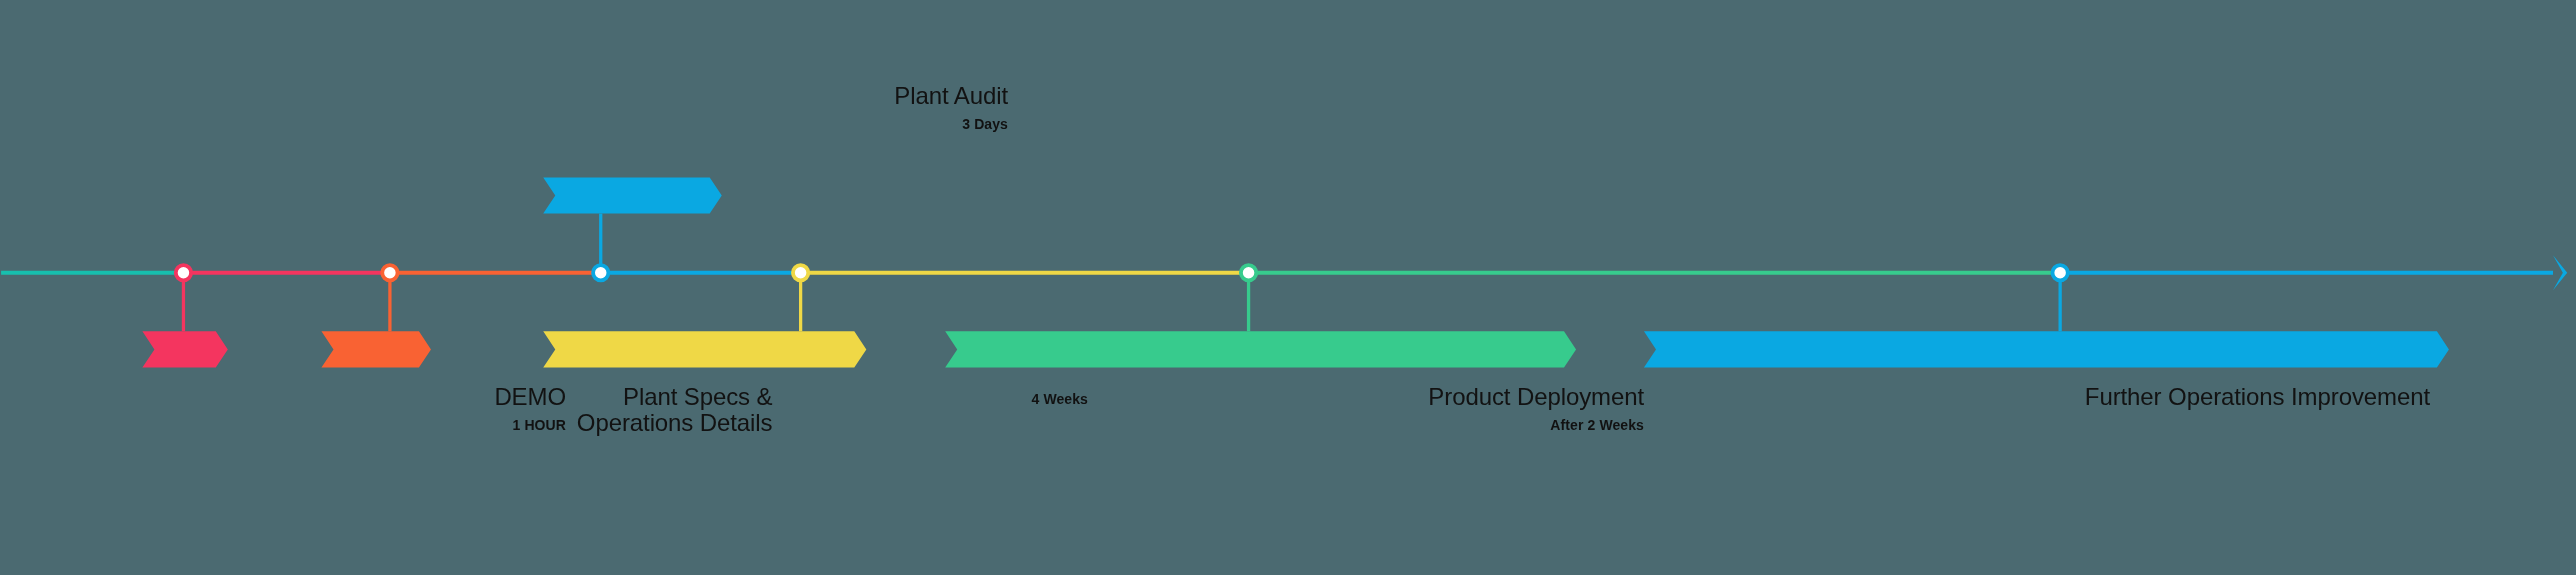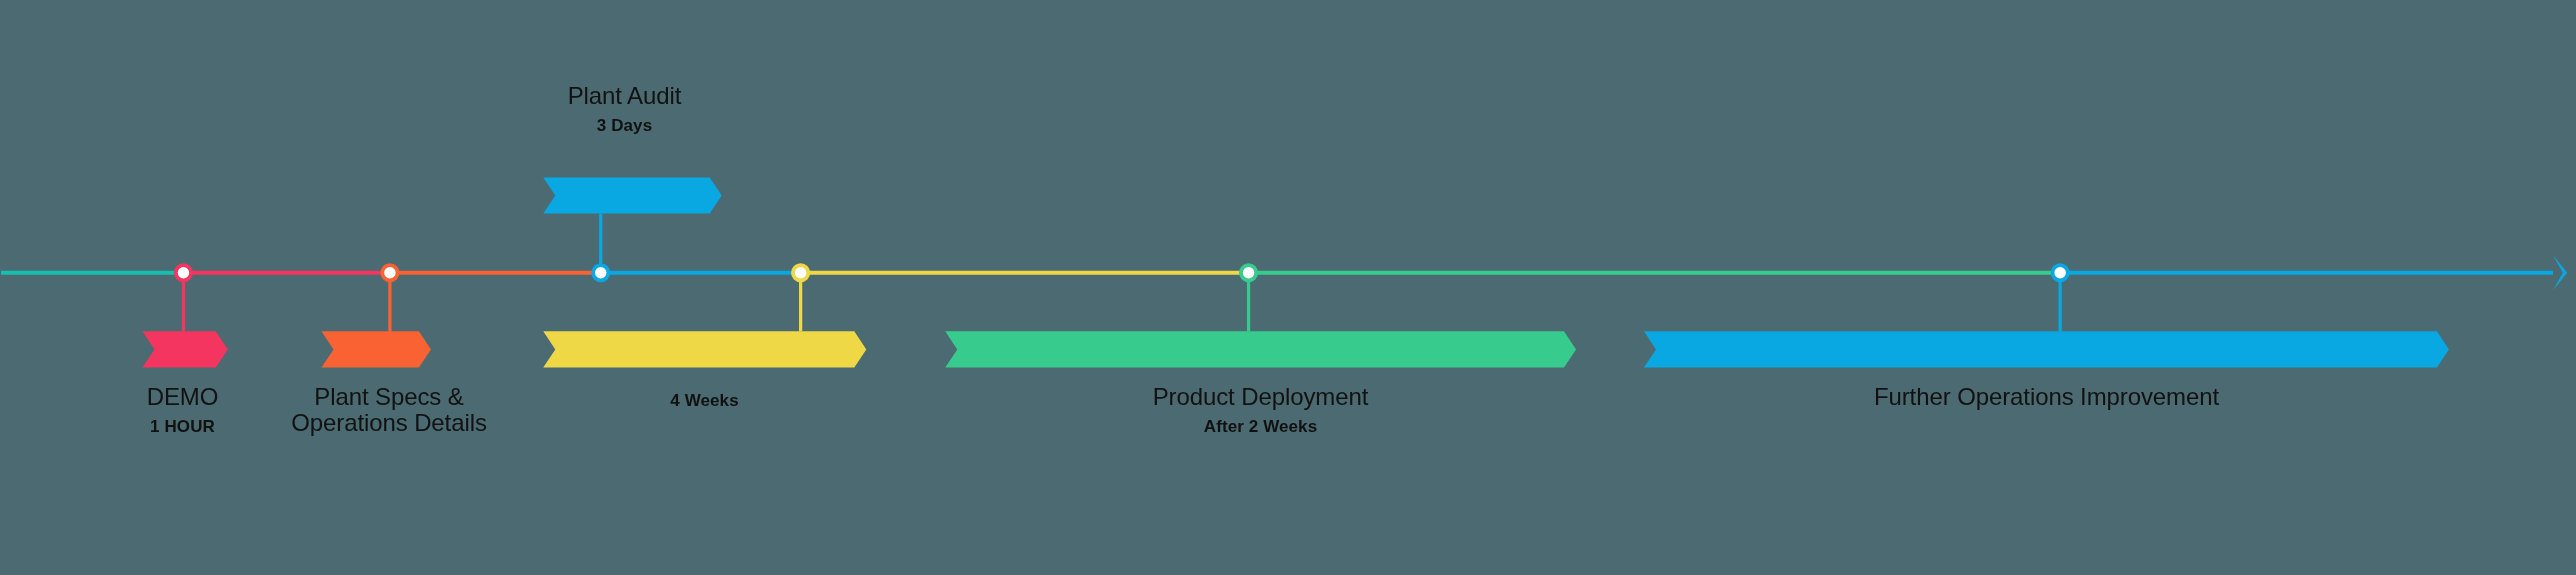--- a/index.html
+++ b/index.html
@@ -23,34 +23,34 @@
   #timeline-svg {
     position: absolute;
     left: 0;
     top: 0;
     width: 2576px;
     height: 575px;
     display: block;
   }
   .label-block {
     position: absolute;
-    text-align: center;
+    text-align: right;
     color: #111111;
     line-height: 1.08;
     pointer-events: none;
   }
   .label-title {
     font-size: 24px;
     font-weight: 400;
     letter-spacing: -0.1px;
     color: #121212;
     white-space: pre-line;
   }
   .label-sub {
-    font-size: 17px;
+    font-size: 14px;
     font-weight: 700;
     margin-top: 7.7px;
     color: #111111;
     letter-spacing: 0.1px;
   }
   .label-sub.wide-gap { margin-top: 12px; }
 </style>
 </head>
 <body>
 

